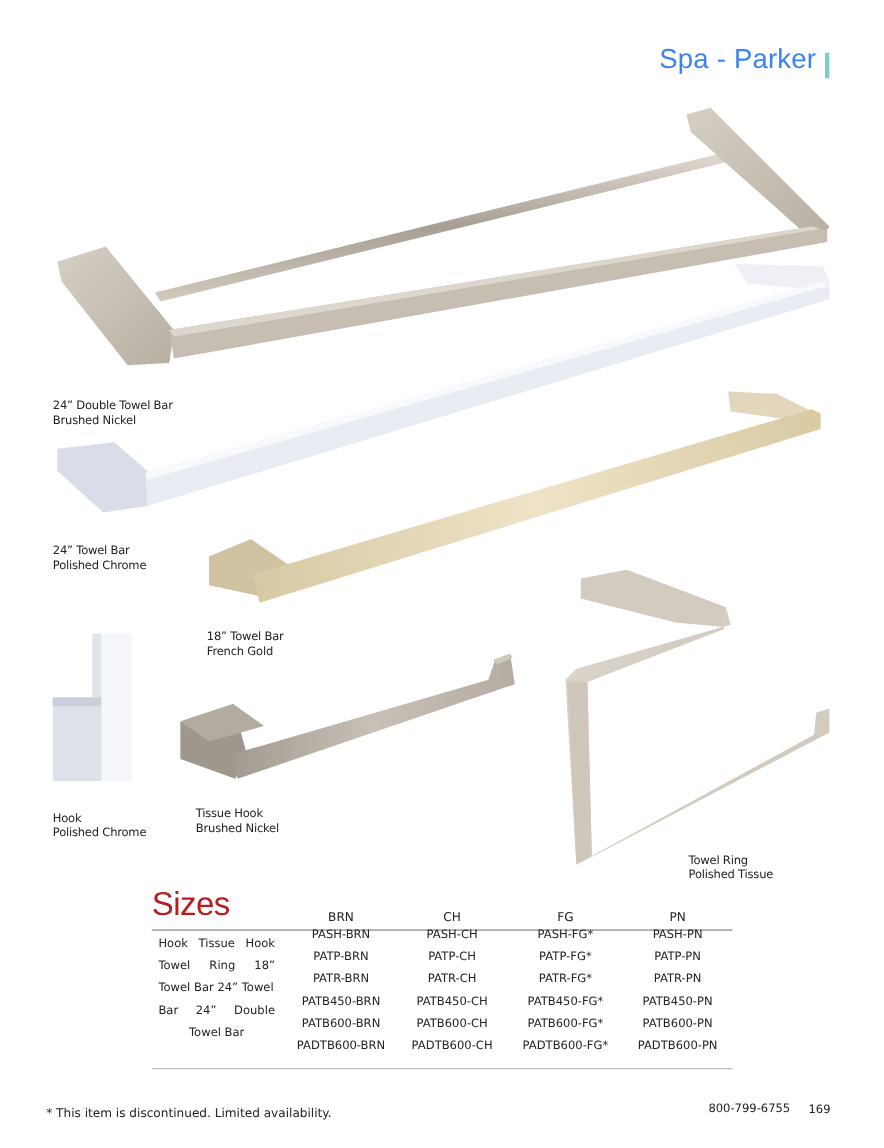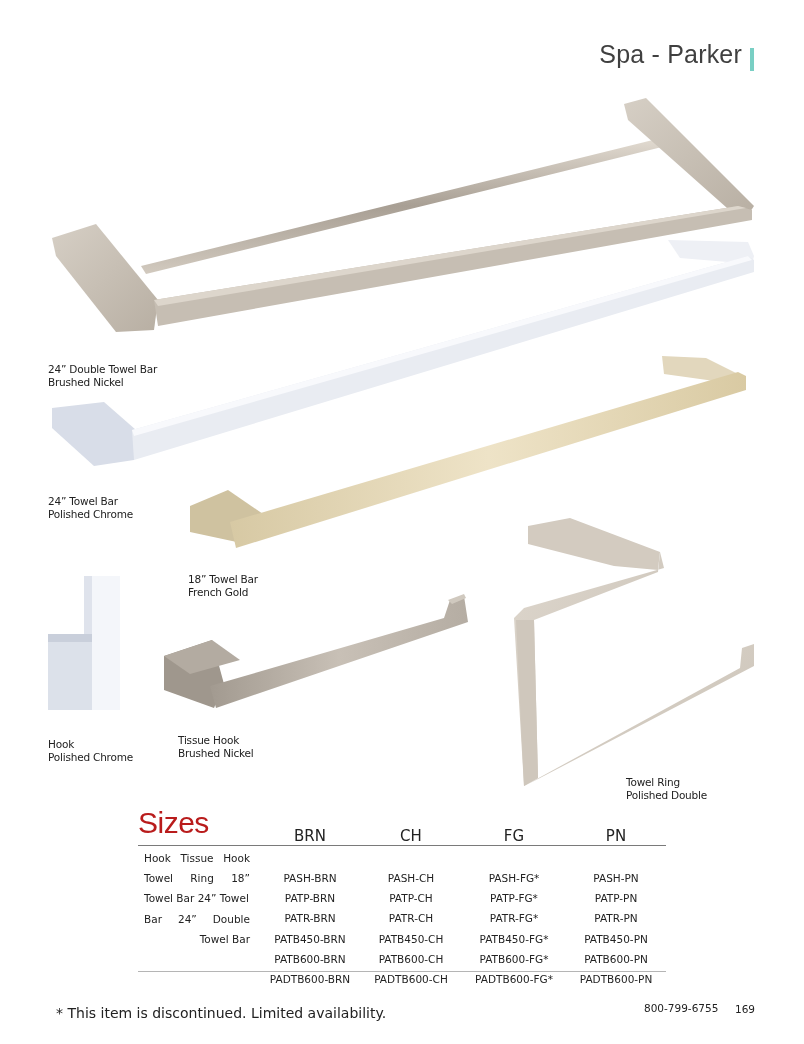--- a/index.html
+++ b/index.html
@@ -1,40 +1,40 @@
 <!DOCTYPE html>
 <html><head>
 <meta charset="utf-8">
 <style>
   html, body { margin: 0; padding: 0; background: #ffffff; }
   body { width: 804px; height: 1044px; position: relative; overflow: hidden;
          font-family: "DejaVu Sans", "Liberation Sans", sans-serif; color: #1a1a1a; }
   .page-title { position: absolute; top: 40px; right: 62px; font-size: 25px; letter-spacing: 0.2px;
-                font-family: "Liberation Sans", sans-serif; color: #404040; }
+                font-family: "Liberation Sans", sans-serif; color: #3b82f6; }
   .title-bar { position: absolute; top: 48px; left: 750px; width: 4px; height: 23px; background: #79cfc4; }
   .product-img { position: absolute; }
   .caption { position: absolute; font-size: 10.5px; line-height: 13px; color: #222;
              font-family: "DejaVu Sans", sans-serif; letter-spacing: -0.2px; margin-top: 22px; }
   .caption span { display: block; white-space: nowrap; }
 
   .sizes-title { position: absolute; left: 138px; top: 806px; font-size: 30px; color: #b91c1c;
                  font-family: "Liberation Sans", sans-serif; letter-spacing: -0.5px; }
   .table-head { position: absolute; top: 827px; left: 0; width: 804px; }
-  .table-head span { position: absolute; font-size: 15px; color: #222; transform: translateX(-50%); }
+  .table-head span { position: absolute; font-size: 11px; color: #222; transform: translateX(-50%); }
   .rule-top { position: absolute; left: 138px; top: 845px; width: 528px; height: 1px; background: #7a7a7a; }
   .rule-bottom { position: absolute; left: 138px; top: 971px; width: 528px; height: 1px; background: #b5b5b5; }
 
   .desc { position: absolute; left: 144px; top: 848px; width: 106px; font-size: 10.5px; color: #222; }
   .desc div { height: 20.2px; line-height: 20.2px; display: flex; justify-content: space-between; white-space: nowrap; }
-  .desc div.last { justify-content: flex-end; gap: 4px; }
-
-  .col { position: absolute; top: 868px; font-size: 10.5px; color: #222; }
+  .desc div.last { justify-content: center; gap: 4px; }
+
+  .col { position: absolute; top: 840px; font-size: 10.5px; color: #222; }
   .col div { height: 20.2px; line-height: 20.2px; transform: translateX(-50%); white-space: nowrap; text-align: center; }
 
-  .footnote { position: absolute; left: 56px; top: 1005px; font-size: 14px; color: #222; }
+  .footnote { position: absolute; left: 42px; top: 1005px; font-size: 11px; color: #222; }
   .phone { position: absolute; left: 644px; top: 1002px; font-size: 10.5px; color: #222; }
   .pagenum { position: absolute; left: 735px; top: 1003px; font-size: 10.5px; color: #222; }
 </style>
 </head>
 <body>
 
 <div class="page-title">Spa - Parker</div>
 <div class="title-bar"></div>
 
 <svg class="product-img" style="left:46px;top:94px" width="712" height="240" viewBox="0 0 712 240">
@@ -128,21 +128,21 @@
         <stop offset="1" stop-color="#c9c1b6"></stop>
     </linearGradient>
   </defs>
   <polygon points="18,10 60,2 150,36 148,54 104,50 18,28" fill="#d3cbc0"></polygon>
   <polygon points="150,36 154,52 14,92 4,102 14,270 28,262 24,104 148,56" fill="url(#tr)"></polygon>
   <polygon points="14,270 230,152 232,132 244,128 244,150 30,262" fill="url(#tr)"></polygon>
   <polygon points="24,104 28,262 14,270 6,104" fill="#cfc7bc"></polygon>
 </svg>
 <div class="caption" style="left:626px;top:754px">
   <span>Towel Ring</span>
-  <span>Polished Double</span>
+  <span>Polished Tissue</span>
 </div>
 
 <div class="sizes-title">Sizes</div>
 <div class="table-head">
   <span style="left:310px">BRN</span>
   <span style="left:411px">CH</span>
   <span style="left:514px">FG</span>
   <span style="left:616px">PN</span>
 </div>
 <div class="rule-top"></div>

